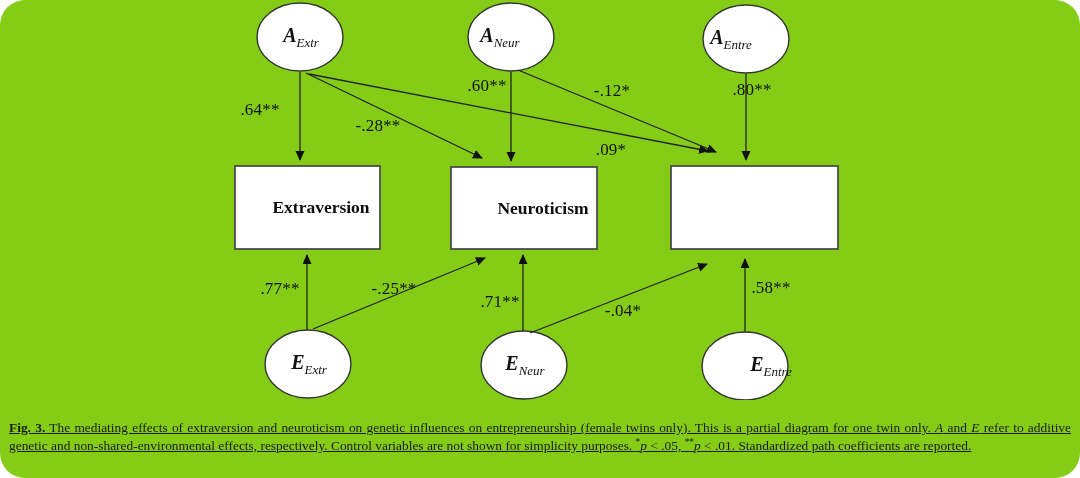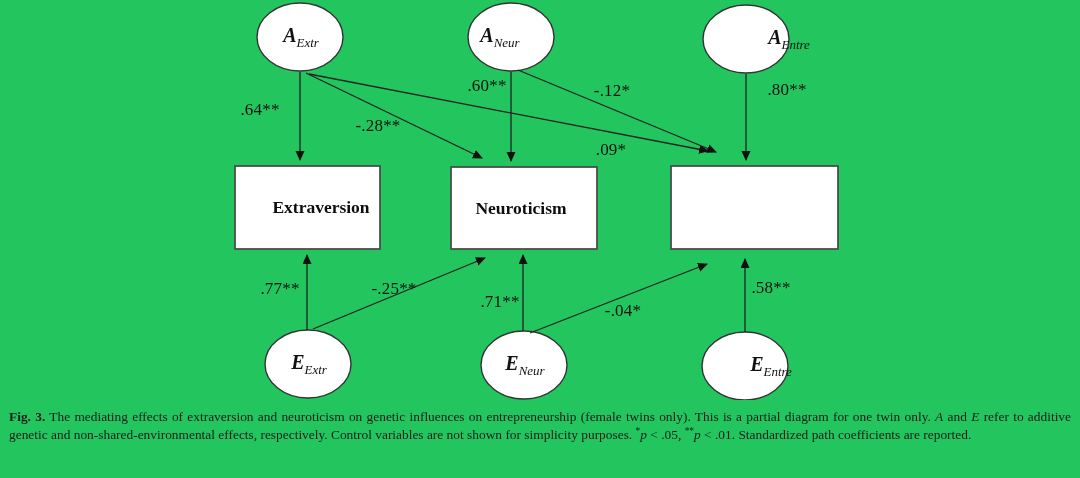--- a/index.html
+++ b/index.html
@@ -4,23 +4,24 @@
 <style>
   html, body {
     margin: 0;
     padding: 0;
     background: #ffffff;
   }
   #page {
     position: relative;
     width: 1080px;
     height: 478px;
-    background: #22c55e;
+    background: #84cc16;
     font-family: "Liberation Serif", serif;
     overflow: hidden;
+    border-radius: 25px;
   }
   #diagram-svg {
     position: absolute;
     left: 0;
     top: 0;
   }
   .coef {
     position: absolute;
     transform: translate(-50%, -50%);
     font-size: 17px;
@@ -53,26 +54,27 @@
     justify-content: center;
     text-align: center;
     font-weight: bold;
     font-size: 17.5px;
     line-height: 21px;
     color: #0d0d0d;
   }
   .caption {
     position: absolute;
     left: 9px;
-    top: 408px;
+    top: 419px;
     width: 1062px;
     font-size: 13.4px;
     line-height: 18px;
     text-align: justify;
     color: #1b1b1b;
+    text-decoration: underline;
   }
   .caption b { font-weight: bold; }
   .caption i { font-style: italic; }
   .caption sup {
     font-size: 0.7em;
     vertical-align: super;
     line-height: 0;
   }
 </style>
 </head>
@@ -112,46 +114,46 @@
     <line x1="530" y1="333" x2="707" y2="264" stroke="#222222" stroke-width="1.3" marker-end="url(#arrowhead)"></line>
     <line x1="745" y1="332" x2="745" y2="259" stroke="#222222" stroke-width="1.3" marker-end="url(#arrowhead)"></line>
   </svg>
 
   <div class="nodelabel" style="left:301px; top:37px">
     <span class="nmain">A</span><span class="nsub">Extr</span>
   </div>
   <div class="nodelabel" style="left:500px; top:37px">
     <span class="nmain">A</span><span class="nsub">Neur</span>
   </div>
-  <div class="nodelabel" style="left:789px; top:39px">
+  <div class="nodelabel" style="left:731px; top:39px">
     <span class="nmain">A</span><span class="nsub">Entre</span>
   </div>
   <div class="nodelabel" style="left:309px; top:364px">
     <span class="nmain">E</span><span class="nsub">Extr</span>
   </div>
   <div class="nodelabel" style="left:525px; top:365px">
     <span class="nmain">E</span><span class="nsub">Neur</span>
   </div>
   <div class="nodelabel" style="left:771px; top:366px">
     <span class="nmain">E</span><span class="nsub">Entre</span>
   </div>
 
   <div class="boxlabel" style="left:235px; top:166px; width:172px; height:83px">
     <span>Extraversion</span>
   </div>
-  <div class="boxlabel" style="left:448px; top:167px; width:146px; height:82px">
+  <div class="boxlabel" style="left:470px; top:167px; width:146px; height:82px">
     <span>Neuroticism</span>
   </div>
 
   <div class="coef" style="left:260px; top:110px">.64**</div>
   <div class="coef" style="left:378px; top:126px">-.28**</div>
   <div class="coef" style="left:611px; top:150px">.09*</div>
   <div class="coef" style="left:487px; top:86px">.60**</div>
   <div class="coef" style="left:612px; top:91px">-.12*</div>
-  <div class="coef" style="left:787px; top:90px">.80**</div>
+  <div class="coef" style="left:752px; top:90px">.80**</div>
   <div class="coef" style="left:280px; top:289px">.77**</div>
   <div class="coef" style="left:394px; top:289px">-.25**</div>
   <div class="coef" style="left:500px; top:302px">.71**</div>
   <div class="coef" style="left:623px; top:311px">-.04*</div>
   <div class="coef" style="left:771px; top:288px">.58**</div>
 
   <div class="caption"><b>Fig. 3.</b><span> The mediating effects of extraversion and neuroticism on genetic influences on entrepreneurship (female twins only). This is a partial diagram for one twin only. </span><i>A</i><span> and </span><i>E</i><span> refer to additive genetic and non-shared-environmental effects, respectively. Control variables are not shown for simplicity purposes. </span><sup>*</sup><i>p</i><span> &lt; .05, </span><sup>**</sup><i>p</i><span> &lt; .01. Standardized path coefficients are reported.</span></div>
 
 </div>
 

